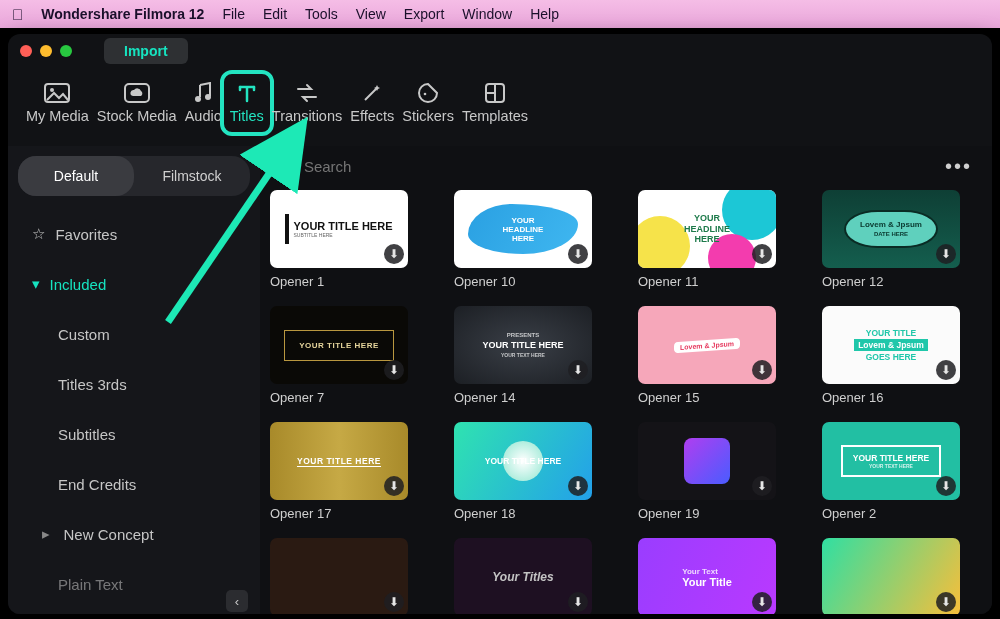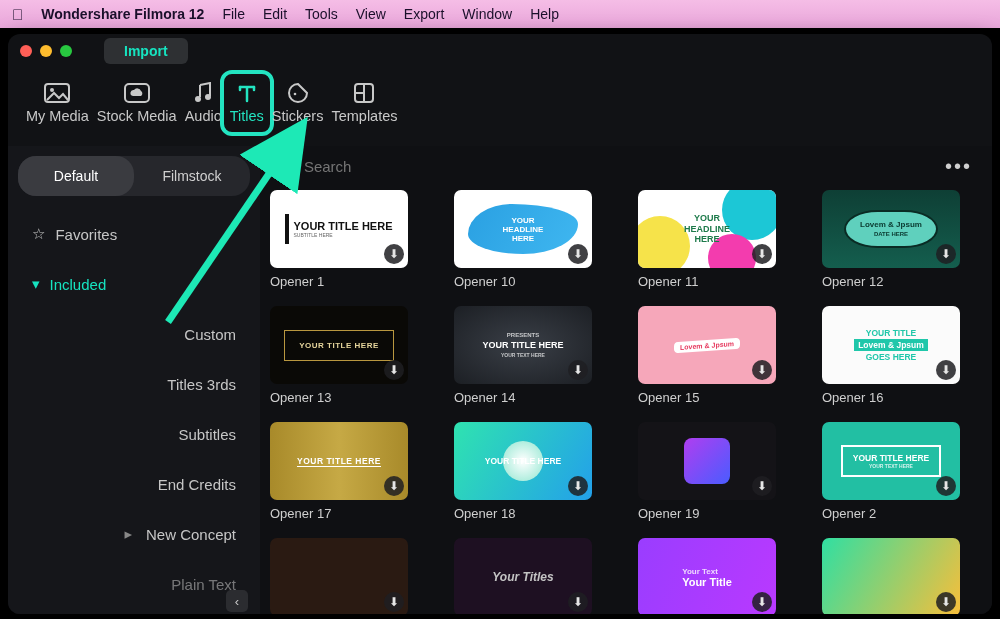--- a/index.html
+++ b/index.html
@@ -41,21 +41,21 @@
     position:relative;
   }
   .segctl { display:flex; background:#26272c; border-radius:18px; height:42px; margin-bottom:10px;}
   .seg { flex:1; display:flex; align-items:center; justify-content:center; color:#cfcfcf; font-size:14px;}
   .seg.active { background:#3a3b40; border-radius:18px; color:#fff; }
   .sbitem {
     display:flex; align-items:center; gap:10px; height:46px; padding:0 14px;
     color:#c6c6c6; font-size:15px; border-radius:10px;
   }
   .sbitem.group { color:#16e3c0; }
-  .sbitem.child { padding-left:40px; color:#c6c6c6;justify-content:flex-end; }
+  .sbitem.child { padding-left:40px; color:#c6c6c6; }
   .sbitem.faded { opacity:0.55; }
   .sbfoot { position:absolute; bottom:4px; left:0; right:0; height:22px; display:flex; justify-content:flex-end; padding-right:12px;}
   .collapse { width:22px; height:22px; background:#2b2c30; border-radius:5px; color:#c8c8c8; display:flex; align-items:center; justify-content:center; font-size:13px;}
   .main { flex:1; background:#0f1013; position:relative; display:flex; flex-direction:column;}
   .searchrow { height:40px; display:flex; align-items:center; padding:0 14px; gap:10px;}
   .sicon { color:#9a9a9a; font-size:16px; }
   .sinput { flex:1; background:transparent; border:none; outline:none; color:#9a9a9a; font-size:15px;}
   .moremenu { color:#cfcfcf; font-size:20px; letter-spacing:2px; padding:0 6px;}
   .grid { flex:1; overflow:hidden; padding:4px 10px 0 10px; display:grid;
           grid-template-columns: repeat(4, 160px); grid-auto-rows: 116px;
@@ -169,20 +169,37 @@
       <span class="ticon">
           <svg width="22" height="22" viewBox="0 0 22 22">
             <path d="M4 5 H18 M11 5 V19" stroke="#23e4c1" stroke-width="2.5" stroke-linecap="round"></path>
             <path d="M4 5 V8 M18 5 V8" stroke="#23e4c1" stroke-width="2.5" stroke-linecap="round"></path>
           </svg>
         </span>
       <span>Titles</span>
     </div>
     <div class="ptab">
       <span class="ticon">
+          <svg width="24" height="20">
+            <path d="M3 6 H16 L12 2 M21 14 H8 L12 18" stroke="#c8c8c8" stroke-width="2" fill="none" stroke-linecap="round"></path>
+          </svg>
+        </span>
+      <span>Transitions</span>
+    </div>
+    <div class="ptab">
+      <span class="ticon">
+          <svg width="22" height="22">
+            <path d="M4 18 L16 6" stroke="#c8c8c8" stroke-width="2"></path>
+            <path d="M16 3l1 2 2 1-2 1-1 2-1-2-2-1 2-1z" fill="#c8c8c8"></path>
+          </svg>
+        </span>
+      <span>Effects</span>
+    </div>
+    <div class="ptab">
+      <span class="ticon">
           <svg width="22" height="22">
             <path d="M11 2a9 9 0 1 0 9 9L11 2z" fill="none" stroke="#c8c8c8" stroke-width="2"></path>
             <circle cx="8" cy="12" r="1.3" fill="#c8c8c8"></circle>
           </svg>
         </span>
       <span>Stickers</span>
     </div>
     <div class="ptab">
       <span class="ticon">
           <svg width="22" height="22">
@@ -282,21 +299,21 @@
               <span class="dlbadge">⬇</span>
             </div>
           <div class="tlabel">Opener 12</div>
         </div>
 
         <div class="card">
           <div class="thumb t5">
               <div class="deco">YOUR TITLE HERE</div>
               <span class="dlbadge">⬇</span>
             </div>
-          <div class="tlabel">Opener 13</div>
+          <div class="tlabel">Opener 7</div>
         </div>
         <div class="card">
           <div class="thumb t6">
               <div class="sign">
                 <div style="font-size:6px;opacity:.7">PRESENTS</div>
                 <div>YOUR TITLE HERE</div>
                 <div style="font-size:5px;opacity:.7">YOUR TEXT HERE</div>
               </div>
               <span class="dlbadge">⬇</span>
             </div>

